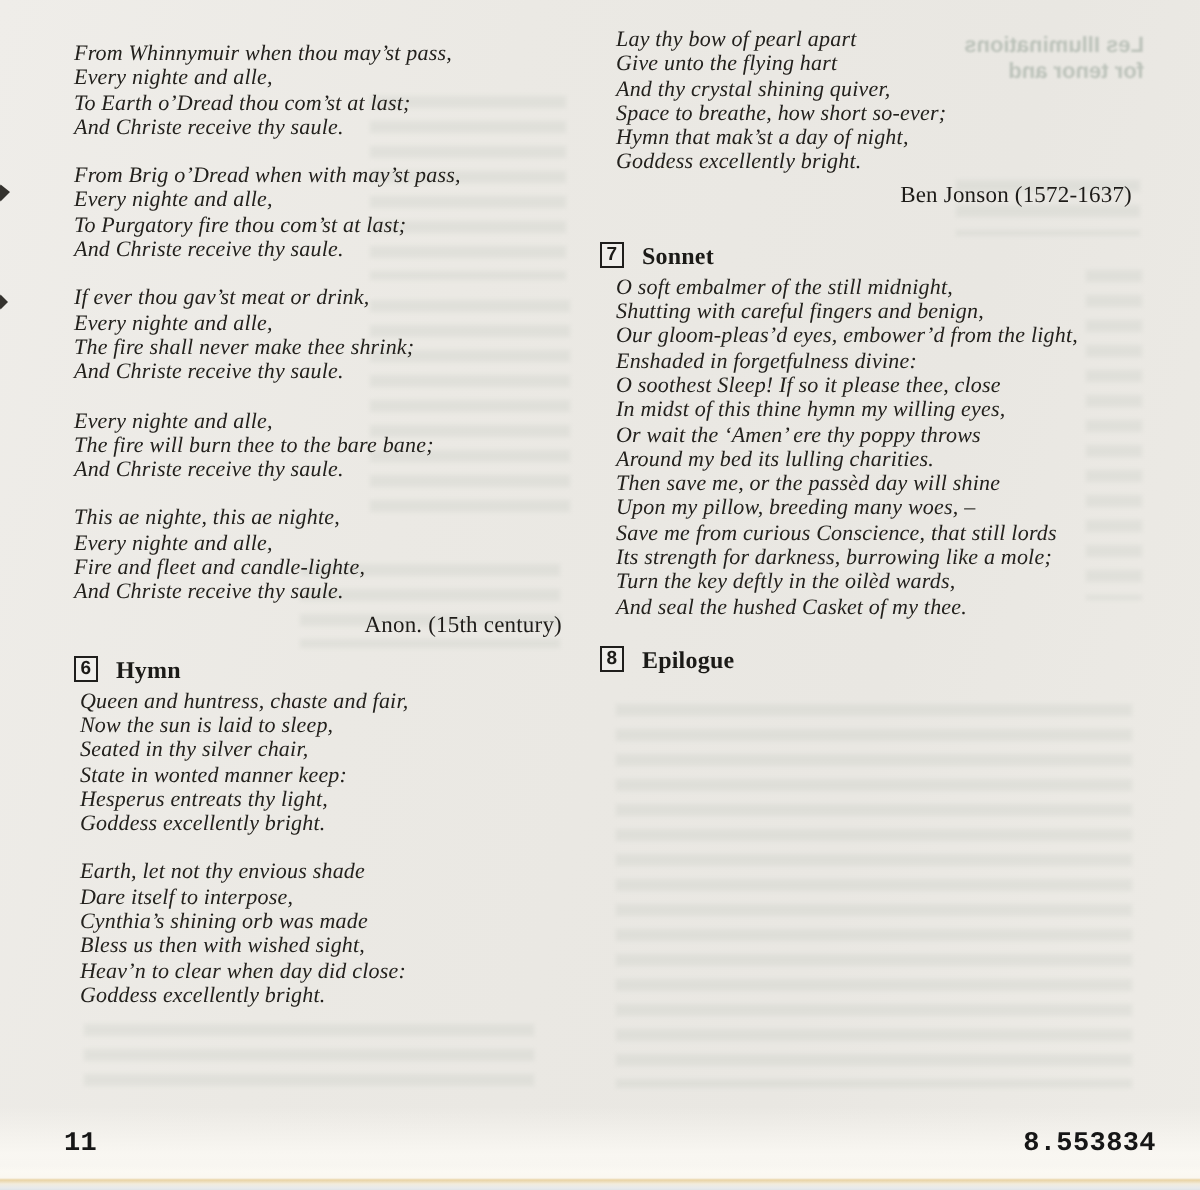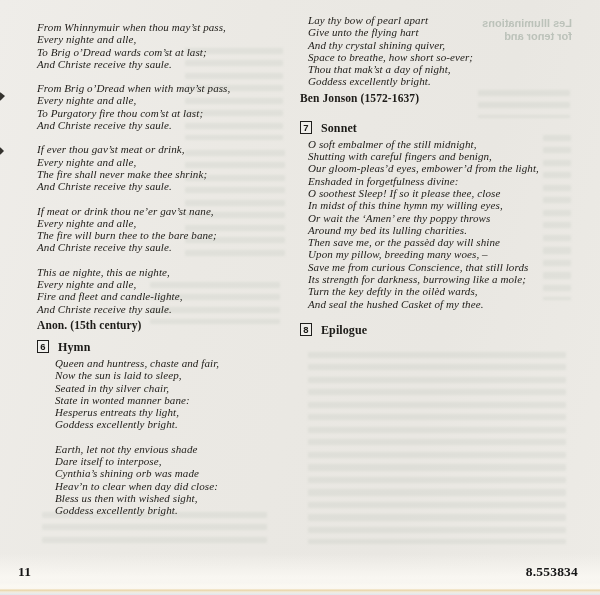--- a/index.html
+++ b/index.html
@@ -20,46 +20,46 @@
     background:linear-gradient(to bottom,
       rgba(251,249,244,0) 0px, #fbf9f3 3px, #faf7f0 6px,
       #e9d3a4 7px, #f2ecdd 9px, #e8eaec 11px, #dfe3e7 12px);
   }
   .col{position:absolute;}
   .col.left{left:37px;top:21px;width:244px;}
   .col.right{left:300px;top:14px;width:266px;}
   .poem{font-style:italic;font-size:11px;line-height:12.3px;letter-spacing:.1px;}
   .stanza{margin:0 0 12px 0;}
   .stanza .line{white-space:nowrap;}
-  .indent{margin-left:18px;}
+  .indent{margin-left:3px;}
   .indent-sm{margin-left:8px;}
   .attribution{
-    font-weight:bold;font-style:normal;font-size:11.5px;line-height:14px;
-    text-align:left;margin-top:-9px;color:#1d1b18;
+    font-weight:normal;font-style:normal;font-size:11.5px;line-height:14px;
+    text-align:right;margin-top:-9px;color:#1d1b18;
   }
   .heading{
     display:flex;align-items:center;gap:9px;
     font-weight:bold;font-style:normal;font-size:12px;line-height:14px;color:#1b1a17;
     margin:8px 0 3px 0;
   }
   .mt8{margin-top:8px;}
   .mt16{margin-top:16px;}
   .mt13{margin-top:13px;}
   .track-box{
     box-sizing:content-box;
     width:10px;height:11px;border:1.6px solid #1f1e1c;
     font-family:"Liberation Sans", sans-serif;
     font-weight:bold;font-size:9.5px;line-height:11px;text-align:center;
     background:rgba(255,255,255,.25);
     flex:0 0 auto;
   }
   .footer-num{
     position:absolute;bottom:15px;
-    font-family:Liberation Serif, serif;
-    font-weight:bold;font-size:13.5px;color:#161616;letter-spacing:.2px;
+    font-family:Liberation Mono, monospace;
+    font-weight:bold;font-size:13.5px;color:#161616;letter-spacing:.2px;margin-left:14px;
   }
   .footer-num.left{left:18px;}
   .footer-num.right{right:22px;}
   
   .ghost-text{
     position:absolute;left:460px;top:17px;width:112px;
     transform:scaleX(-1);
     font-family:"Liberation Sans", sans-serif;font-weight:bold;
     font-size:11px;line-height:13px;color:#97a499;opacity:.55;
     filter:blur(.6px);white-space:nowrap;
@@ -91,78 +91,77 @@
   <div class="smudge" style="left:478px;top:90px;width:92px;height:28px;"></div>
   <div class="smudge" style="left:543px;top:135px;width:28px;height:165px;"></div>
 
   <div class="mark m1"></div>
   <div class="mark m2"></div>
 
   <div class="col left poem">
     <div class="stanza">
         <div class="line">From Whinnymuir when thou may’st pass,</div>
         <div class="line">Every nighte and alle,</div>
-        <div class="line">To Brig o’Dread wards com’st at last;</div>
+        <div class="line">To Earth o’Dread thou com’st at last;</div>
         <div class="line">And Christe receive thy saule.</div>
       </div>
     <div class="stanza">
         <div class="line">From Brig o’Dread when with may’st pass,</div>
         <div class="line">Every nighte and alle,</div>
         <div class="line">To Purgatory fire thou com’st at last;</div>
         <div class="line">And Christe receive thy saule.</div>
       </div>
     <div class="stanza">
         <div class="line">If ever thou gav’st meat or drink,</div>
         <div class="line">Every nighte and alle,</div>
         <div class="line">The fire shall never make thee shrink;</div>
         <div class="line">And Christe receive thy saule.</div>
       </div>
     <div class="stanza">
-        <div class="line">If meat or drink thou ne’er gav’st nane,</div>
         <div class="line">Every nighte and alle,</div>
         <div class="line">The fire will burn thee to the bare bane;</div>
         <div class="line">And Christe receive thy saule.</div>
       </div>
     <div class="stanza">
         <div class="line">This ae nighte, this ae nighte,</div>
         <div class="line">Every nighte and alle,</div>
         <div class="line">Fire and fleet and candle-lighte,</div>
         <div class="line">And Christe receive thy saule.</div>
       </div>
     <div class="attribution">Anon. (15th century)</div>
 
     <div class="heading mt8">
       <span class="track-box">6</span>
       <span>Hymn</span>
     </div>
     <div class="stanza indent">
         <div class="line">Queen and huntress, chaste and fair,</div>
         <div class="line">Now the sun is laid to sleep,</div>
         <div class="line">Seated in thy silver chair,</div>
-        <div class="line">State in wonted manner bane:</div>
+        <div class="line">State in wonted manner keep:</div>
         <div class="line">Hesperus entreats thy light,</div>
         <div class="line">Goddess excellently bright.</div>
       </div>
     <div class="stanza indent">
         <div class="line">Earth, let not thy envious shade</div>
         <div class="line">Dare itself to interpose,</div>
         <div class="line">Cynthia’s shining orb was made</div>
+        <div class="line">Bless us then with wished sight,</div>
         <div class="line">Heav’n to clear when day did close:</div>
-        <div class="line">Bless us then with wished sight,</div>
         <div class="line">Goddess excellently bright.</div>
       </div>
   </div>
 
   <div class="col right poem">
     <div class="stanza indent-sm">
         <div class="line">Lay thy bow of pearl apart</div>
         <div class="line">Give unto the flying hart</div>
         <div class="line">And thy crystal shining quiver,</div>
         <div class="line">Space to breathe, how short so-ever;</div>
-        <div class="line">Thou that mak’st a day of night,</div>
+        <div class="line">Hymn that mak’st a day of night,</div>
         <div class="line">Goddess excellently bright.</div>
       </div>
     <div class="attribution">Ben Jonson (1572-1637)</div>
 
     <div class="heading mt16">
       <span class="track-box">7</span>
       <span>Sonnet</span>
     </div>
     <div class="stanza indent-sm">
         <div class="line">O soft embalmer of the still midnight,</div>

